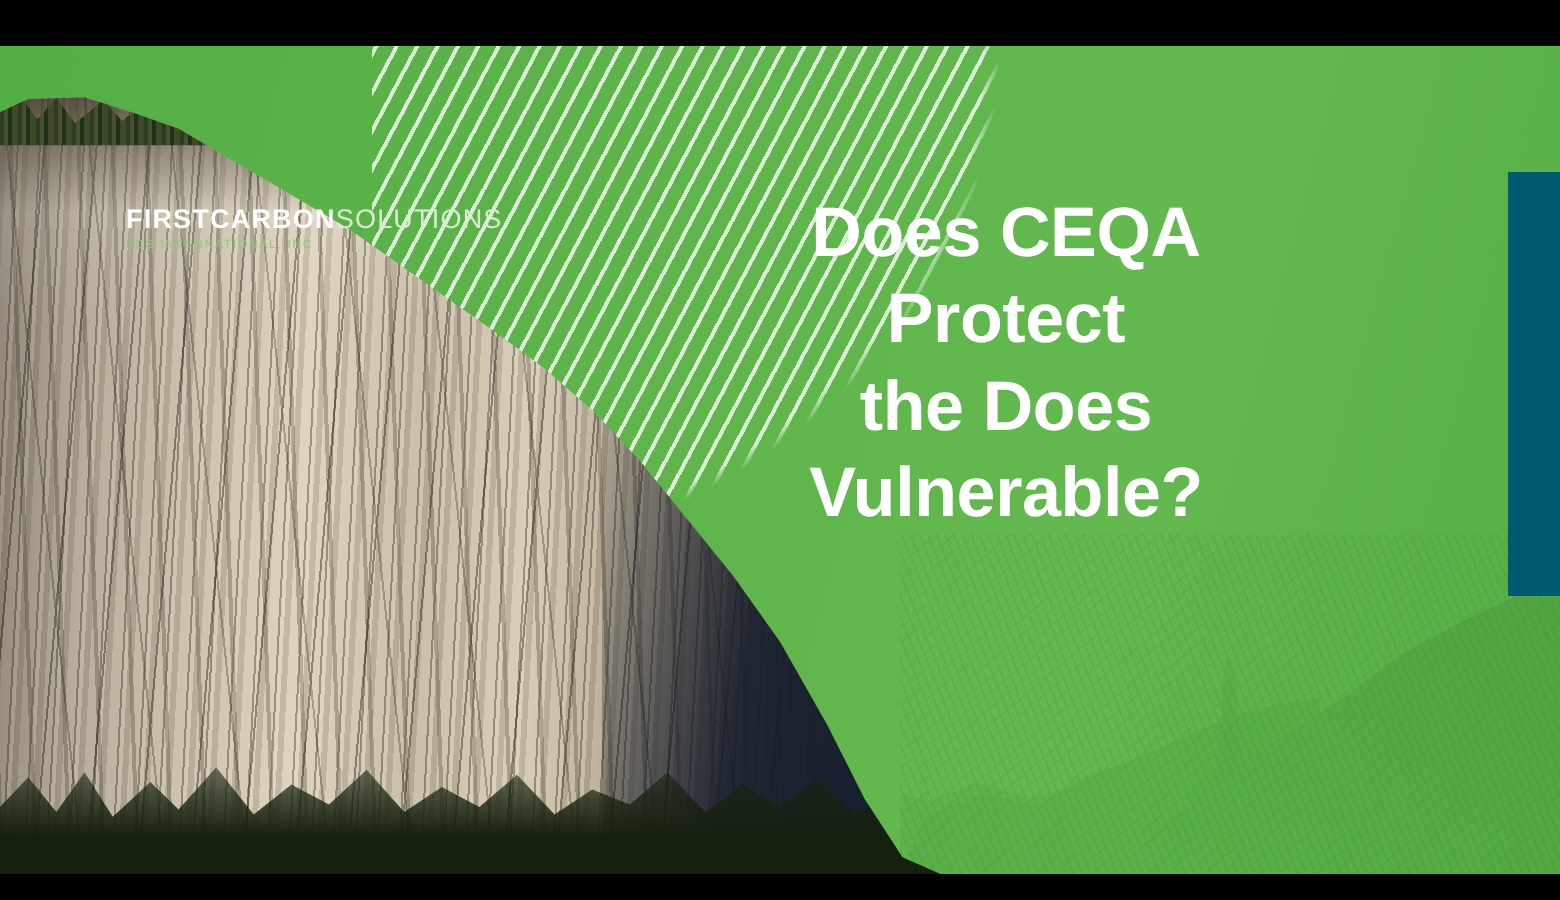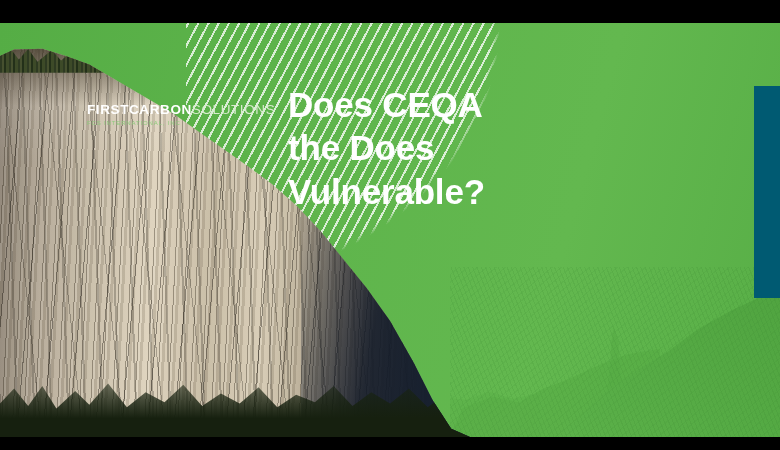--- a/index.html
+++ b/index.html
@@ -88,29 +88,29 @@
     background:linear-gradient(180deg,rgba(26,38,20,.45),#16200f 70%);
     clip-path:polygon(0 46%,3% 22%,6% 50%,9% 18%,12% 54%,16% 26%,19% 48%,23% 14%,
                       27% 52%,31% 28%,35% 44%,39% 16%,43% 50%,47% 30%,51% 46%,
                       55% 20%,59% 52%,63% 32%,67% 44%,71% 18%,75% 50%,79% 28%,
                       83% 46%,87% 22%,91% 52%,95% 30%,100% 44%,100% 100%,0 100%);}
 
   
   #accent-bar{position:absolute;left:754px;top:63px;width:26px;height:212px;background:#005a72;}
 
   
-  #logo{position:absolute;left:63px;top:80px;user-select:none;margin-left:24px;}
+  #logo{position:absolute;left:63px;top:80px;user-select:none;}
   .logo-line1{font-size:13.5px;letter-spacing:.6px;line-height:1;white-space:nowrap;}
   .lg-first{color:#ffffff;font-weight:700;}
   .lg-sol{color:#d9eccf;font-weight:400;}
   .logo-line2{margin-top:3px;font-size:6px;letter-spacing:.85px;color:#8fc97c;
               font-weight:400;white-space:nowrap;}
 
   
-  #headline{position:absolute;right:62px;top:60px;width:430px;text-align:left;
+  #headline{position:absolute;right:62px;top:72px;width:430px;text-align:center;
             color:#ffffff;font-weight:700;font-size:35px;line-height:1.24;
             letter-spacing:-.2px;}
   #headline .ln{display:block;white-space:nowrap;}
 
   
   .bar{position:absolute;left:0;width:780px;background:#000;}
   #bar-top{top:0;height:23px;}
   #bar-bottom{bottom:0;height:13px;}
 </style>
 </head>
@@ -146,20 +146,21 @@
 
     <div id="accent-bar"></div>
 
     <div id="logo">
       <div class="logo-line1"><span class="lg-first">FIRSTCARBON</span><span class="lg-sol">SOLUTIONS</span></div>
       <div class="logo-line2">FCS INTERNATIONAL, INC</div>
     </div>
 
     <div id="headline">
       <span class="ln">Does CEQA</span>
+      <span class="ln">Protect</span>
       <span class="ln">the Does</span>
       <span class="ln">Vulnerable?</span>
     </div>
 
   </div>
 
   <div class="bar" id="bar-top"></div>
   <div class="bar" id="bar-bottom"></div>
 
 </div>

